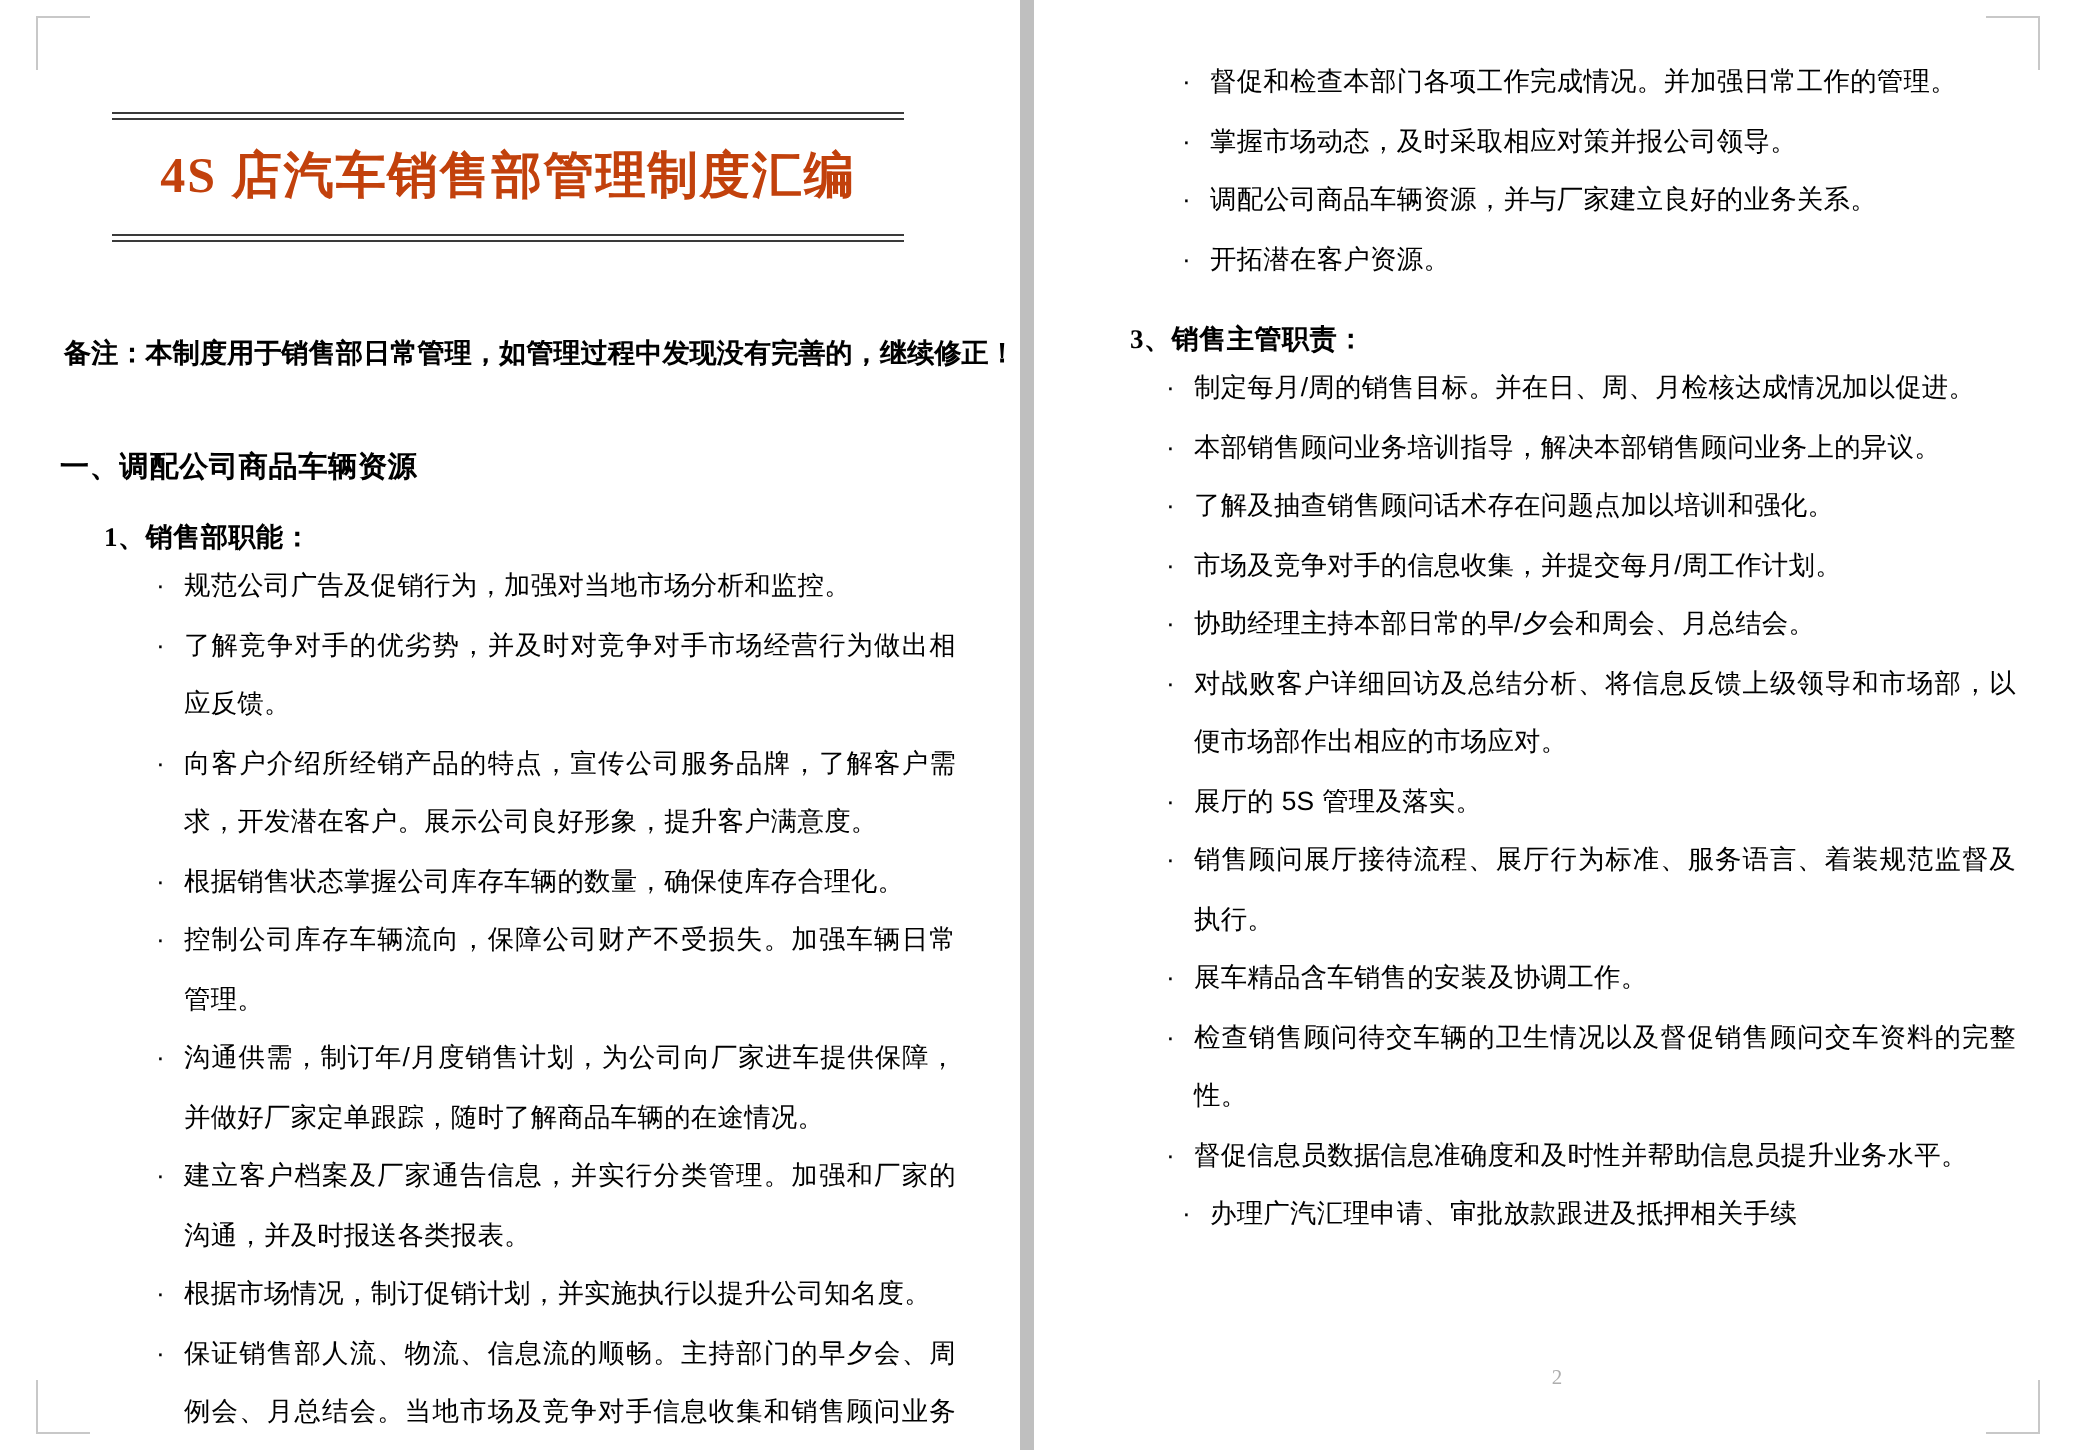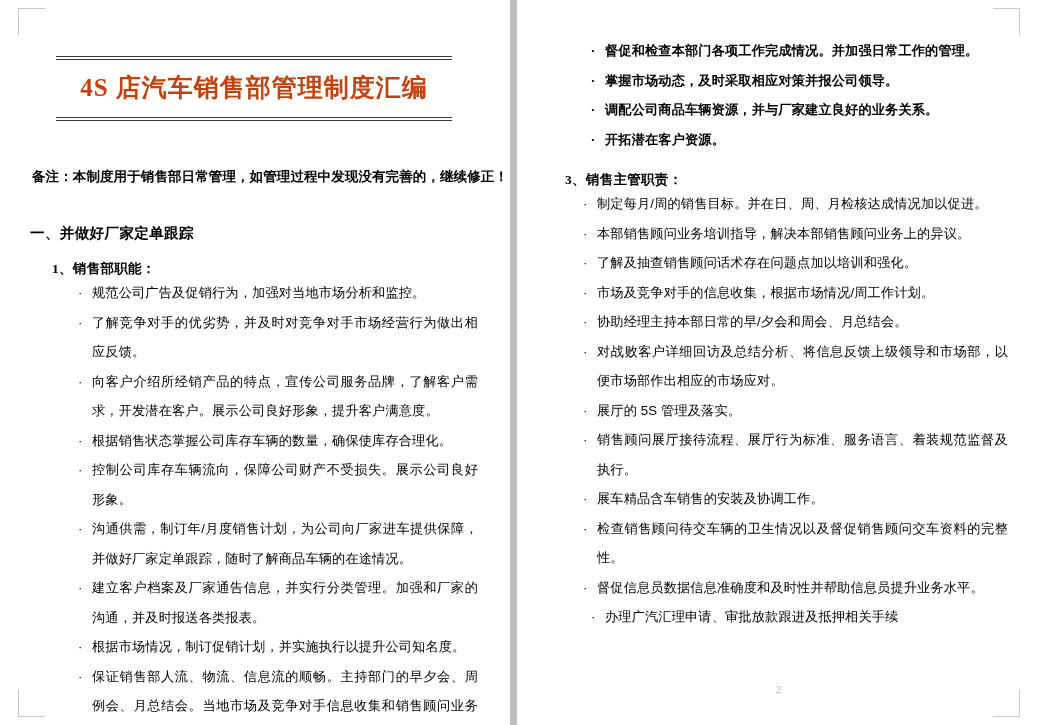--- a/index.html
+++ b/index.html
@@ -169,30 +169,30 @@
     <div class="content">
 
       <div class="title-block">
         <div class="rule-double"></div>
         <h1 class="doc-title">4S 店汽车销售部管理制度汇编</h1>
         <div class="rule-double"></div>
       </div>
 
       <p class="note">备注：本制度用于销售部日常管理，如管理过程中发现没有完善的，继续修正！</p>
 
-      <h2 class="h1">一、并做好厂家定单跟踪</h2>
+      <h2 class="h1">一、调配公司商品车辆资源</h2>
 
       <h3 class="h2">1、销售部职能：</h3>
 
       <ul class="items">
         <li>规范公司广告及促销行为，加强对当地市场分析和监控。</li>
         <li>了解竞争对手的优劣势，并及时对竞争对手市场经营行为做出相应反馈。</li>
         <li>向客户介绍所经销产品的特点，宣传公司服务品牌，了解客户需求，开发潜在客户。展示公司良好形象，提升客户满意度。</li>
         <li>根据销售状态掌握公司库存车辆的数量，确保使库存合理化。</li>
-        <li>控制公司库存车辆流向，保障公司财产不受损失。展示公司良好形象。</li>
+        <li>控制公司库存车辆流向，保障公司财产不受损失。加强车辆日常管理。</li>
         <li>沟通供需，制订年/月度销售计划，为公司向厂家进车提供保障，并做好厂家定单跟踪，随时了解商品车辆的在途情况。</li>
         <li>建立客户档案及厂家通告信息，并实行分类管理。加强和厂家的沟通，并及时报送各类报表。</li>
         <li>根据市场情况，制订促销计划，并实施执行以提升公司知名度。</li>
       </ul>
 
 
       <ul class="items">
         <li>保证销售部人流、物流、信息流的顺畅。主持部门的早夕会、周例会、月总结会。当地市场及竞争对手信息收集和销售顾问业务培训指导工作。</li>
 
       </ul>
@@ -201,34 +201,34 @@
   </div>
 
   <div class="page-gap"></div>
 
   <div class="page page-right">
     <div class="crop tr"></div>
     <div class="crop br"></div>
 
     <div class="content">
 
-      <ul class="items" style="margin-top:36px;font-weight:bold;">
+      <ul class="items" style="margin-top:26px;">
         <li class="narrow">督促和检查本部门各项工作完成情况。并加强日常工作的管理。</li>
         <li class="narrow">掌握市场动态，及时采取相应对策并报公司领导。</li>
         <li class="narrow">调配公司商品车辆资源，并与厂家建立良好的业务关系。</li>
         <li class="narrow">开拓潜在客户资源。</li>
       </ul>
 
       <h3 class="h2" style="margin-left:22px;">3、销售主管职责：</h3>
 
       <ul class="items">
         <li class="wide">制定每月/周的销售目标。并在日、周、月检核达成情况加以促进。</li>
         <li class="wide">本部销售顾问业务培训指导，解决本部销售顾问业务上的异议。</li>
         <li class="wide">了解及抽查销售顾问话术存在问题点加以培训和强化。</li>
-        <li class="wide">市场及竞争对手的信息收集，根据市场情况/周工作计划。</li>
+        <li class="wide">市场及竞争对手的信息收集，并提交每月/周工作计划。</li>
         <li class="wide">协助经理主持本部日常的早/夕会和周会、月总结会。</li>
         <li class="wide">对战败客户详细回访及总结分析、将信息反馈上级领导和市场部，以便市场部作出相应的市场应对。</li>
         <li class="wide">展厅的 5S 管理及落实。</li>
         <li class="wide">销售顾问展厅接待流程、展厅行为标准、服务语言、着装规范监督及执行。</li>
         <li class="wide">展车精品含车销售的安装及协调工作。</li>
         <li class="wide">检查销售顾问待交车辆的卫生情况以及督促销售顾问交车资料的完整性。</li>
         <li class="wide">督促信息员数据信息准确度和及时性并帮助信息员提升业务水平。</li>
         <li class="narrow">办理广汽汇理申请、审批放款跟进及抵押相关手续</li>
       </ul>
 

